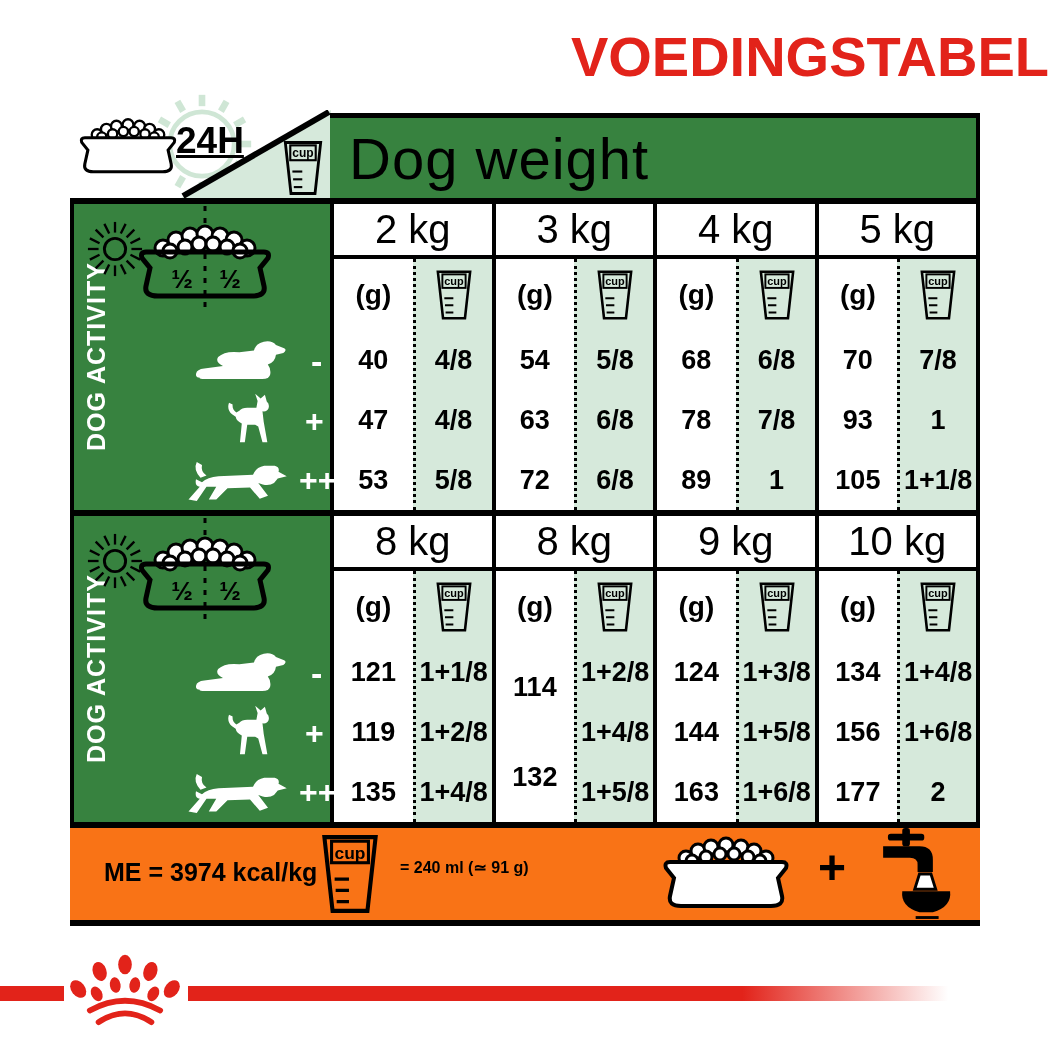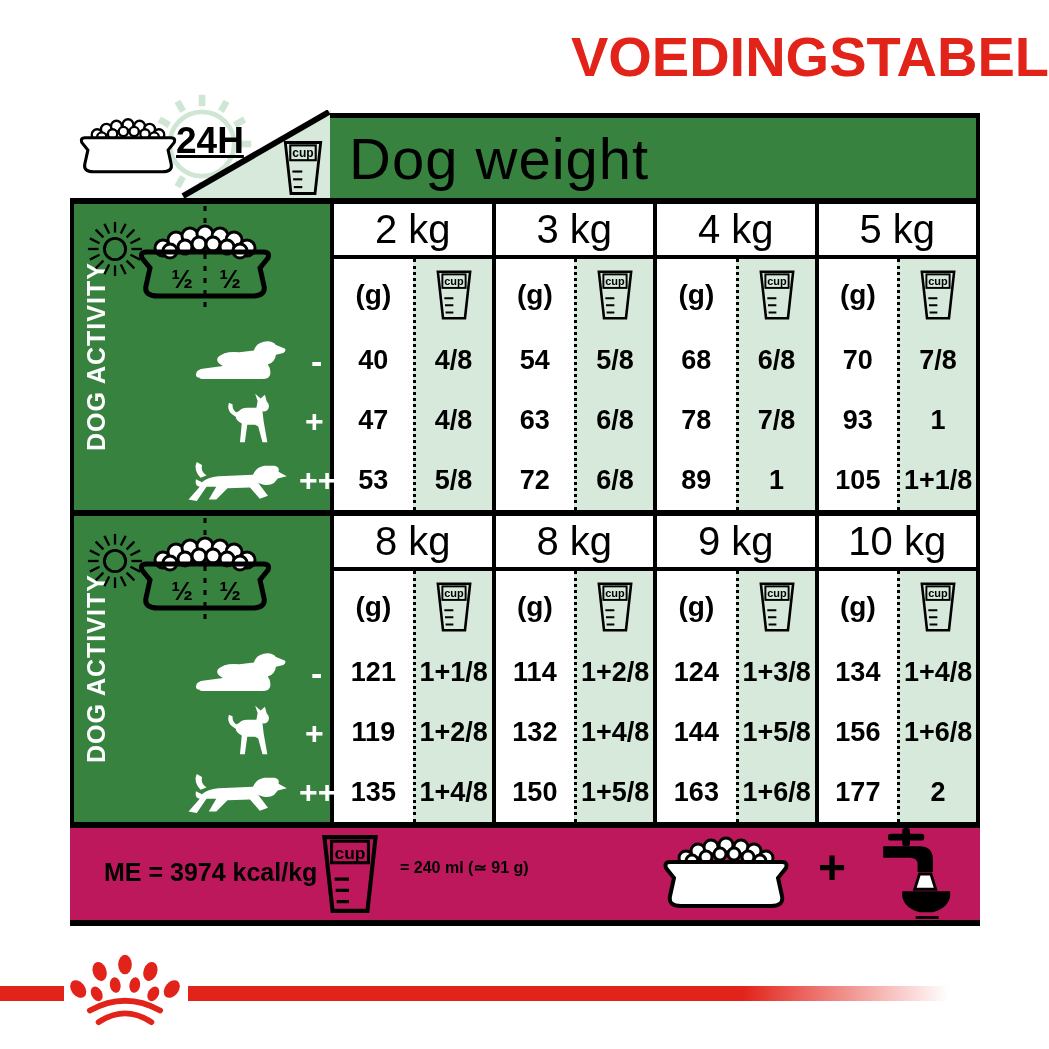--- a/index.html
+++ b/index.html
@@ -45,21 +45,21 @@
   .halfbowl{left:56px;top:2px;}
   .moon{left:212px;top:22px;}
   .dog1{left:118px;top:136px;}
   .dog2{left:140px;top:186px;}
   .dog3{left:102px;top:252px;}
   .asym{position:absolute;color:#fff;font-weight:900;}
   .a1{left:237px;top:138px;font-size:34px;}
   .a2{left:231px;top:199px;font-size:32px;}
   .a3{left:225px;top:258px;font-size:32px;}
   
-  .bottom{left:70px;top:828px;width:910px;height:92px;background:#be185d;}
+  .bottom{left:70px;top:828px;width:910px;height:92px;background:#f97316;}
   .me{left:34px;top:30px;font-size:25px;font-weight:700;}
   .cupbig{left:248px;top:4px;}
   .equiv{left:330px;top:30px;font-size:16px;font-weight:700;}
   .bowlbig{left:586px;top:6px;}
   .plusbig{left:748px;top:12px;font-size:48px;font-weight:900;}
   .faucet{left:794px;top:0px;}
   
   .red-a{left:0;top:986px;width:64px;height:15px;background:#e2231a;}
   .red-b{left:188px;top:986px;width:792px;height:15px;
          background:linear-gradient(90deg,#e2231a 70%,rgba(226,35,26,0) 96%);}
@@ -386,21 +386,20 @@
           </div>
         </div>
       </div>
       <div class="col">
         <div class="kg">8 kg</div>
         <div class="sub">
           <div class="gcol">
             <div class="lbl">(g)</div>
             <div class="val">114</div>
             <div class="val">132</div>
-            <div class="val">150</div>
           </div>
           <div class="ccol">
             <div class="lbl">
                 <svg width="40" height="54" viewBox="0 0 62 82">
                   <use href="#sym-cup"></use>
                 </svg>
               </div>
             <div class="val">1+2/8</div>
             <div class="val">1+4/8</div>
             <div class="val">1+5/8</div>

